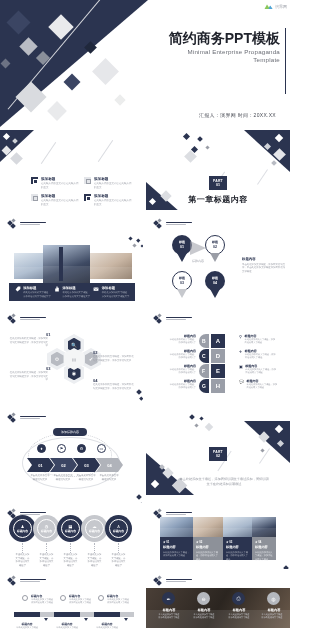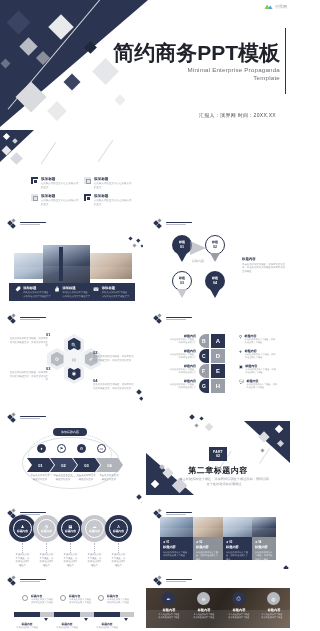--- a/index.html
+++ b/index.html
@@ -34,21 +34,21 @@
   .sq { position:absolute; transform:rotate(45deg); }
   .cover-title-wrap {
     position:absolute; right:10px; top:26px; text-align:right;
     line-height:1;
   }
   .c-20xx {
     font-size:27px; color:#3b3b3b; letter-spacing:1px;
     font-family:"DejaVu Sans", sans-serif; font-weight:400;
   }
   .c-cn {
-    font-size:21px; color:#20232c; font-weight:bold; margin-top:16px;
+    font-size:14px; color:#20232c; font-weight:bold; margin-top:5px;
     letter-spacing:0px;
   }
   .c-en {
     font-size:6.2px; color:#6a6d75; margin-top:3px; line-height:1.35;
     letter-spacing:.2px;
   }
   .c-bar {
     position:absolute; right:4px; top:28px; width:1.5px; height:66px;
     background:#2b3450;
   }
@@ -317,20 +317,49 @@
     </div>
     <div class="toc-item" style="left:84px;top:64px;width:48px;">
       <span class="toc-chip dark"></span>
       <span>
         <div class="toc-tt">添加标题</div>
         <div class="toc-td">在此输入您的正文内容在此输入您的正文</div>
       </span>
     </div>
   </div>
 
+  <div class="slide" style="left:146px;top:130px;width:144px;height:80px;">
+    <div class="ch-tri-br" style="border-right-width:46px;border-bottom-width:42px;"></div>
+    <div class="sq" style="right:8px;top:5px;width:6px;height:6px;background:#fff;"></div>
+    <div class="sq" style="right:20px;top:14px;width:5px;height:5px;background:#cfd2d8;"></div>
+    <div class="sq" style="right:6px;top:20px;width:9px;height:9px;background:#e4e5e9;"></div>
+    <div class="sq" style="right:26px;top:26px;width:4px;height:4px;background:#fff;"></div>
+    <div class="sq" style="right:14px;top:31px;width:4px;height:4px;background:#b9bcc4;"></div>
+
+    <div class="deco" style="left:38px;top:4px;">
+      <i style="left:0;top:0;width:5px;height:5px;background:#2b3450;"></i>
+      <i style="left:14px;top:3px;width:4px;height:4px;background:#2b3450;"></i>
+      <i style="left:8px;top:13px;width:5px;height:5px;background:#2b3450;"></i>
+      <i style="left:22px;top:12px;width:3px;height:3px;background:#9a9da6;"></i>
+      <i style="left:2px;top:18px;width:9px;height:9px;background:#dcdee2;"></i>
+    </div>
+
+    <div class="ch-tri-bl" style="border-left-width:34px;border-top-width:30px;bottom:-2px;"></div>
+    <div class="sq" style="left:4px;bottom:6px;width:5px;height:5px;background:#fff;"></div>
+    <div class="sq" style="left:16px;bottom:10px;width:8px;height:8px;background:#dcdee2;"></div>
+
+    <div class="ch-slash" style="left:72px;top:40px;transform:rotate(34deg);"></div>
+    <div class="ch-slash" style="left:116px;top:38px;transform:rotate(34deg);height:18px;"></div>
+
+    <div class="part-badge" style="left:63px;top:46px;">
+      <div class="p1">PART</div>
+      <div class="p2">01</div>
+    </div>
+    <div class="ch-title" style="left:0;right:0;top:64px;text-align:center;">第一章标题内容</div>
+  </div>
 
   <div class="slide" style="left:0;top:213px;width:143px;height:92px;">
     <div class="slide-wm">
       <span class="wm-mark">
         <i style="left:0;top:2px;width:4px;height:4px;"></i>
         <i style="left:4px;top:0;width:3px;height:3px;background:#8c919d;"></i>
         <i style="left:3px;top:5px;width:4px;height:4px;"></i>
       </span>
       <span class="wm-lines">
         <div></div>
@@ -652,21 +681,20 @@
     <div class="sq" style="left:28px;bottom:12px;width:11px;height:11px;background:#d2d4d9;"></div>
     <div class="sq" style="left:14px;bottom:34px;width:4px;height:4px;background:#b9bcc4;"></div>
 
     <div class="ch-slash" style="left:78px;top:42px;transform:rotate(34deg);height:24px;"></div>
     <div class="ch-slash" style="left:118px;top:40px;transform:rotate(34deg);height:18px;"></div>
 
     <div class="part-badge" style="left:63px;top:40px;">
       <div class="p1">PART</div>
       <div class="p2">02</div>
     </div>
-    <div class="ch-title" style="left:0;right:0;top:58px;text-align:center;">第二章标题内容</div>
     <div class="ch-sub" style="left:30px;right:18px;top:70px;">
       <div>单击此处添加文字概述，添加简短说明文字概述添加，简短说明</div>
       <div>文字在此处添加说明概述</div>
     </div>
   </div>
 
   <div class="slide" style="left:0;top:503px;width:143px;height:66px;">
     <div class="slide-wm">
       <span class="wm-mark">
         <i style="left:0;top:2px;width:4px;height:4px;"></i>

